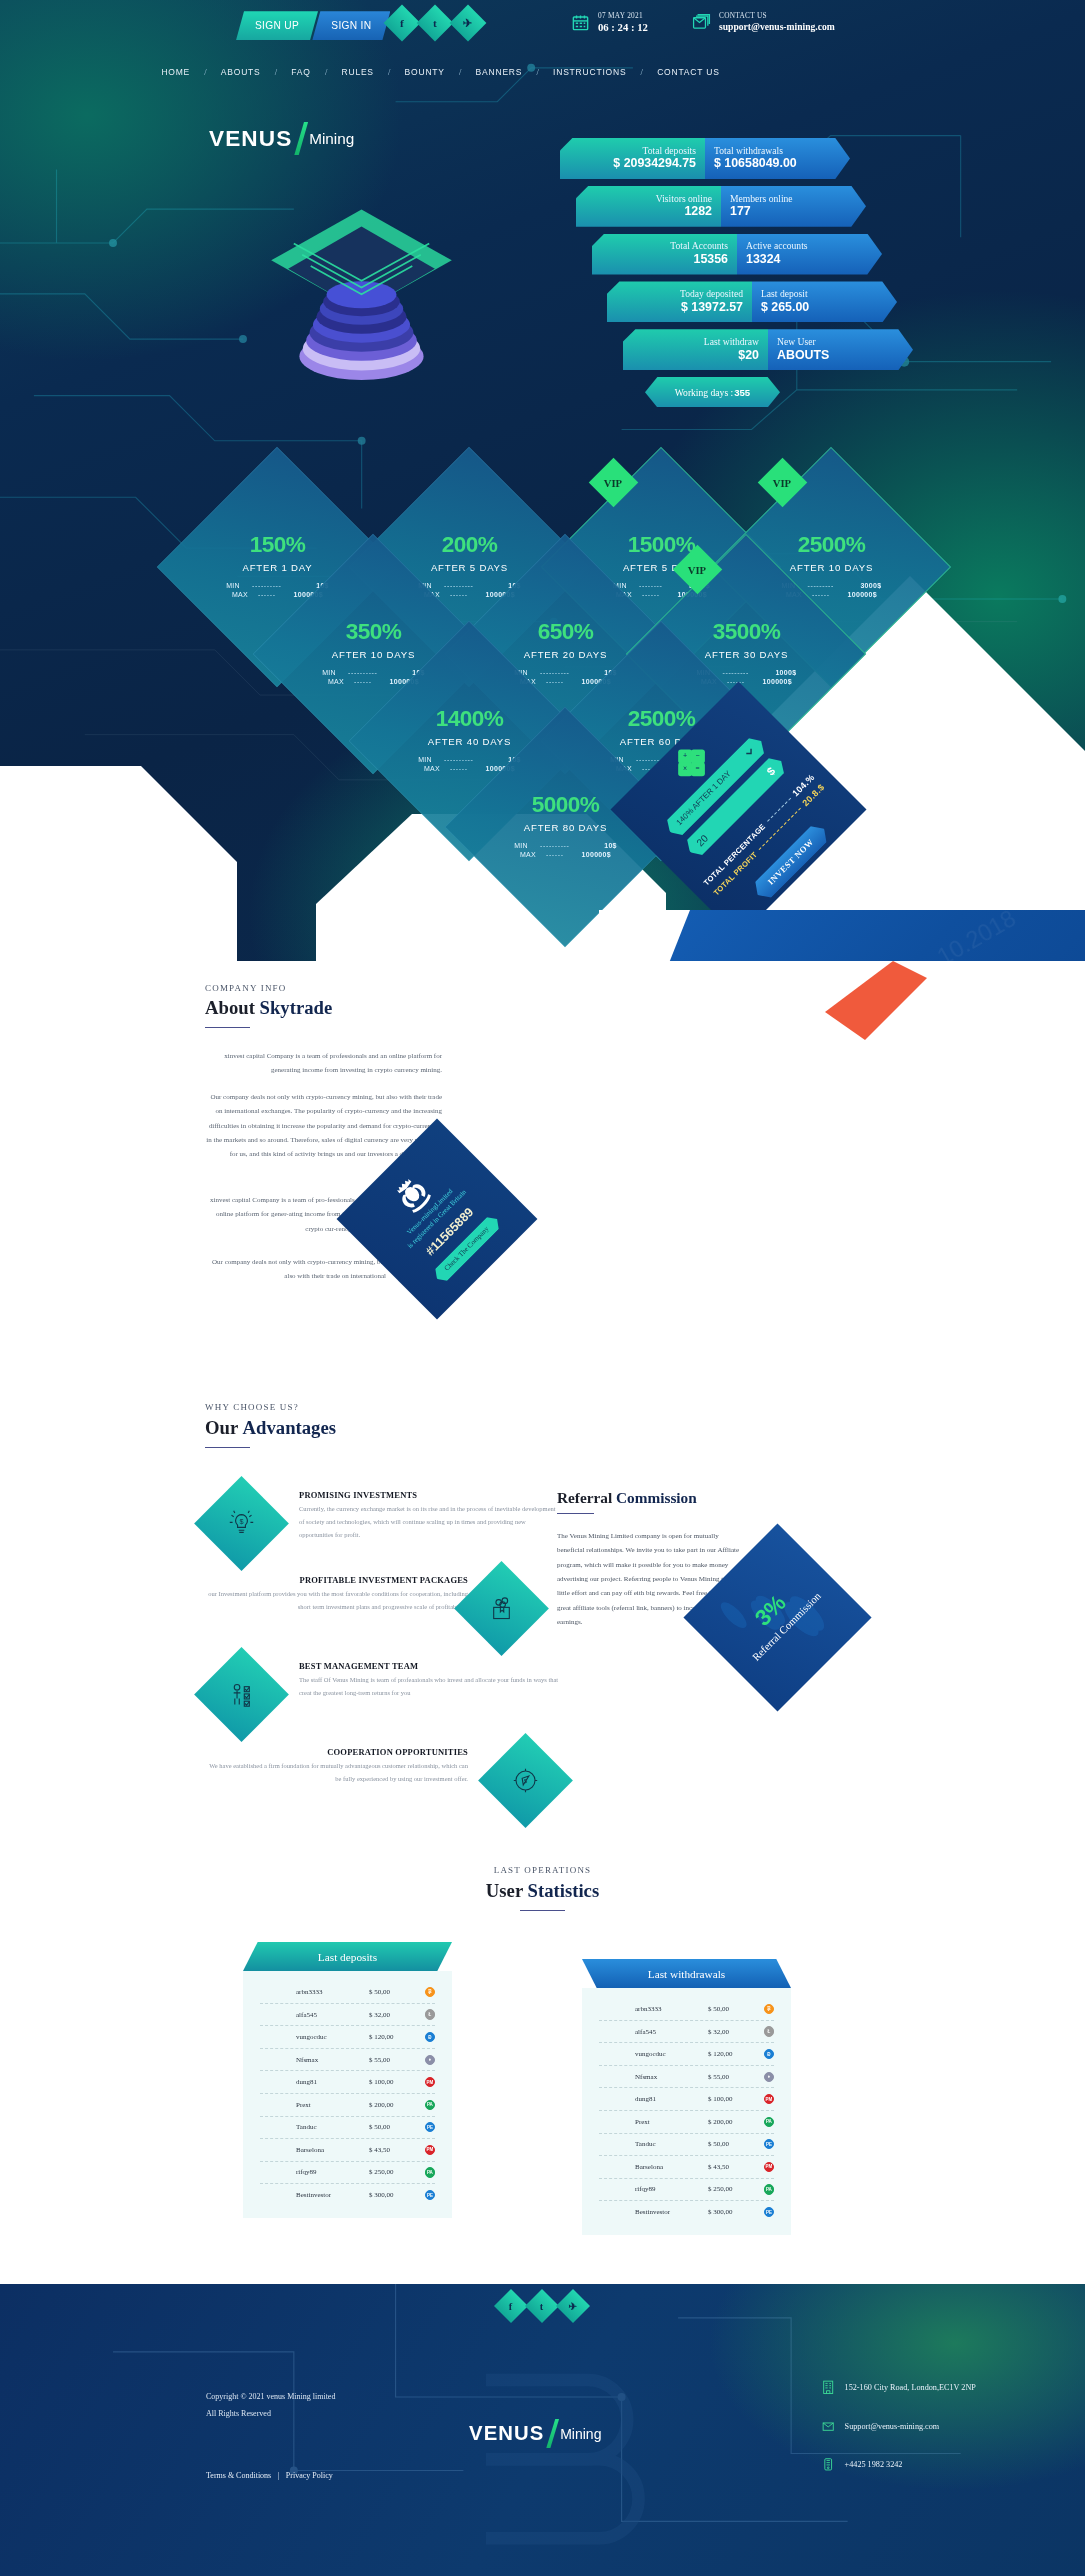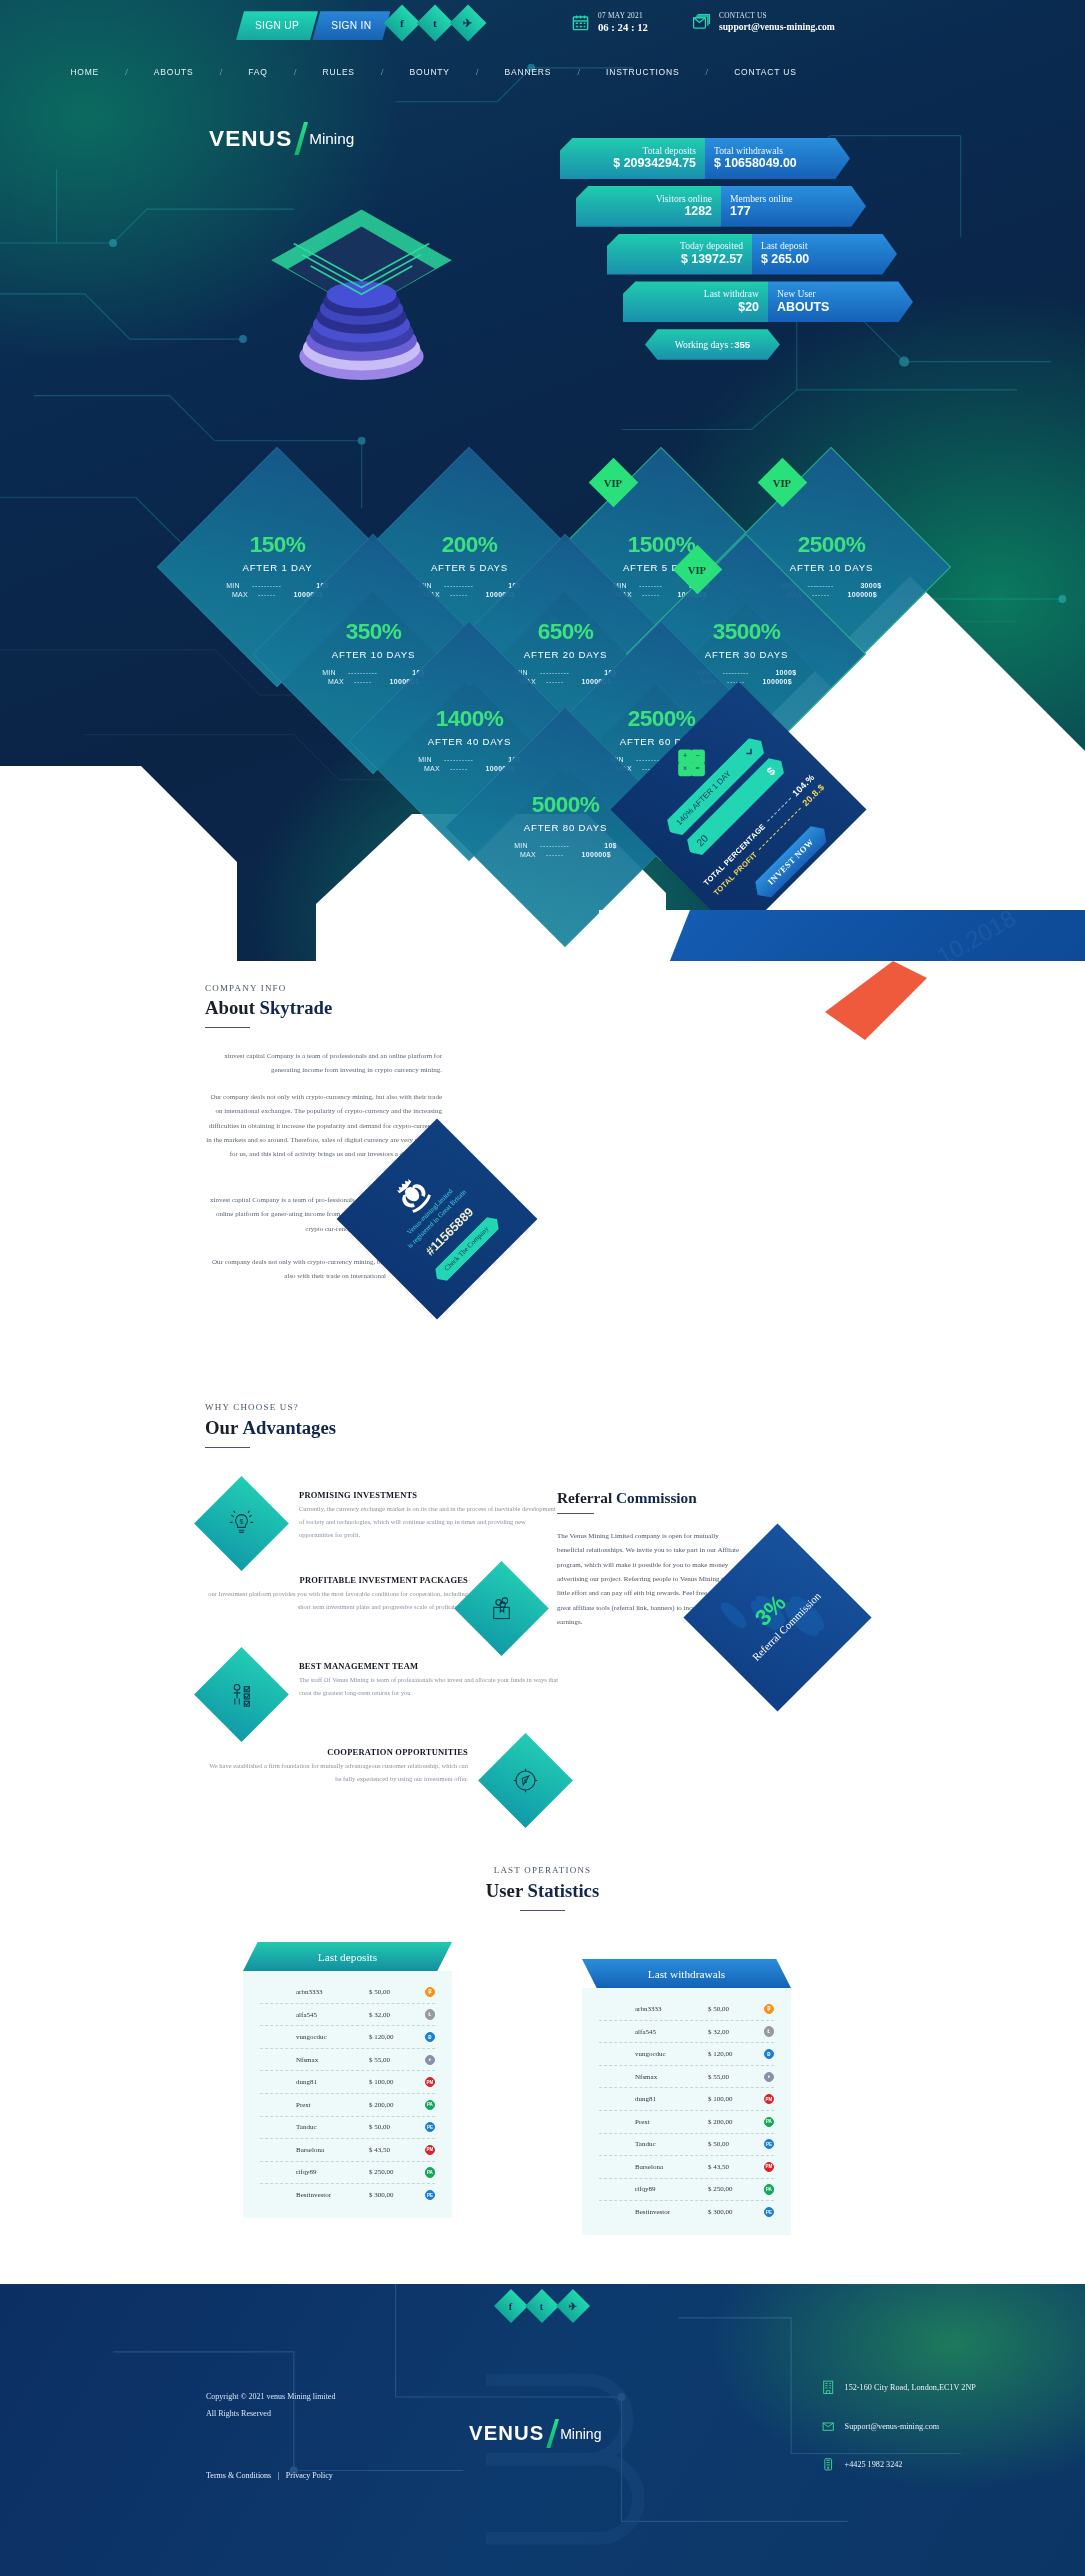--- a/index.html
+++ b/index.html
@@ -53,22 +53,22 @@
   .infoblock { position: absolute; display:flex; align-items:center; gap:8px; color:#fff; }
   .infoblock.date { left: 571px; top: 12.4px; }
   .infoblock.contact { left: 692px; top: 12.4px; }
   .ib-lines { display:flex; flex-direction:column; line-height:1.15; }
   .ib-top { font-size: 7.3px; letter-spacing: 0.3px; color:#dbe7f2; font-family:"Liberation Serif",serif;}
   .ib-bot { font-size: 10.7px; font-weight: bold; color:#fff; font-family:"Liberation Serif",serif;}
   .ic-svg { width:19px; height:19px; }
 
   
   .mainnav {
-    position:absolute; top:67px; left:0; width:867px;
-    display:flex; align-items:center; justify-content:center; gap:16px; z-index:20;
+    position:absolute; top:67px; left:7px; width:867px;
+    display:flex; align-items:center; justify-content:center; gap:4px; z-index:20;
   }
   .navlink {
     color:#e9f1f8; font-family:"Liberation Sans", sans-serif; font-size:8.5px;
     letter-spacing:0.8px; padding: 0 10.2px; cursor:pointer; white-space:nowrap;
   }
   .navsep { color:#9fc4da; font-size:8.5px; }
 
   
   .logo { position:absolute; left:209px; top:122px; display:flex; align-items:center; z-index:15;}
   .logo .lv { color:#ffffff; font-family:"Liberation Sans",sans-serif; font-weight:bold; font-size:22.6px; letter-spacing:1.1px;}
@@ -423,20 +423,30 @@
       <div class="statrow r2">
         <div class="stathex left">
           <div class="st-label">Visitors online</div>
           <div class="st-value">1282</div>
         </div>
         <div class="stathex right">
           <div class="st-label">Members online</div>
           <div class="st-value">177</div>
         </div>
       </div>
+      <div class="statrow r3">
+        <div class="stathex left">
+          <div class="st-label">Total Accounts</div>
+          <div class="st-value">15356</div>
+        </div>
+        <div class="stathex right">
+          <div class="st-label">Active accounts</div>
+          <div class="st-value">13324</div>
+        </div>
+      </div>
       <div class="statrow r4">
         <div class="stathex left">
           <div class="st-label">Today deposited</div>
           <div class="st-value">$ 13972.57</div>
         </div>
         <div class="stathex right">
           <div class="st-label">Last deposit</div>
           <div class="st-value">$ 265.00</div>
         </div>
       </div>

